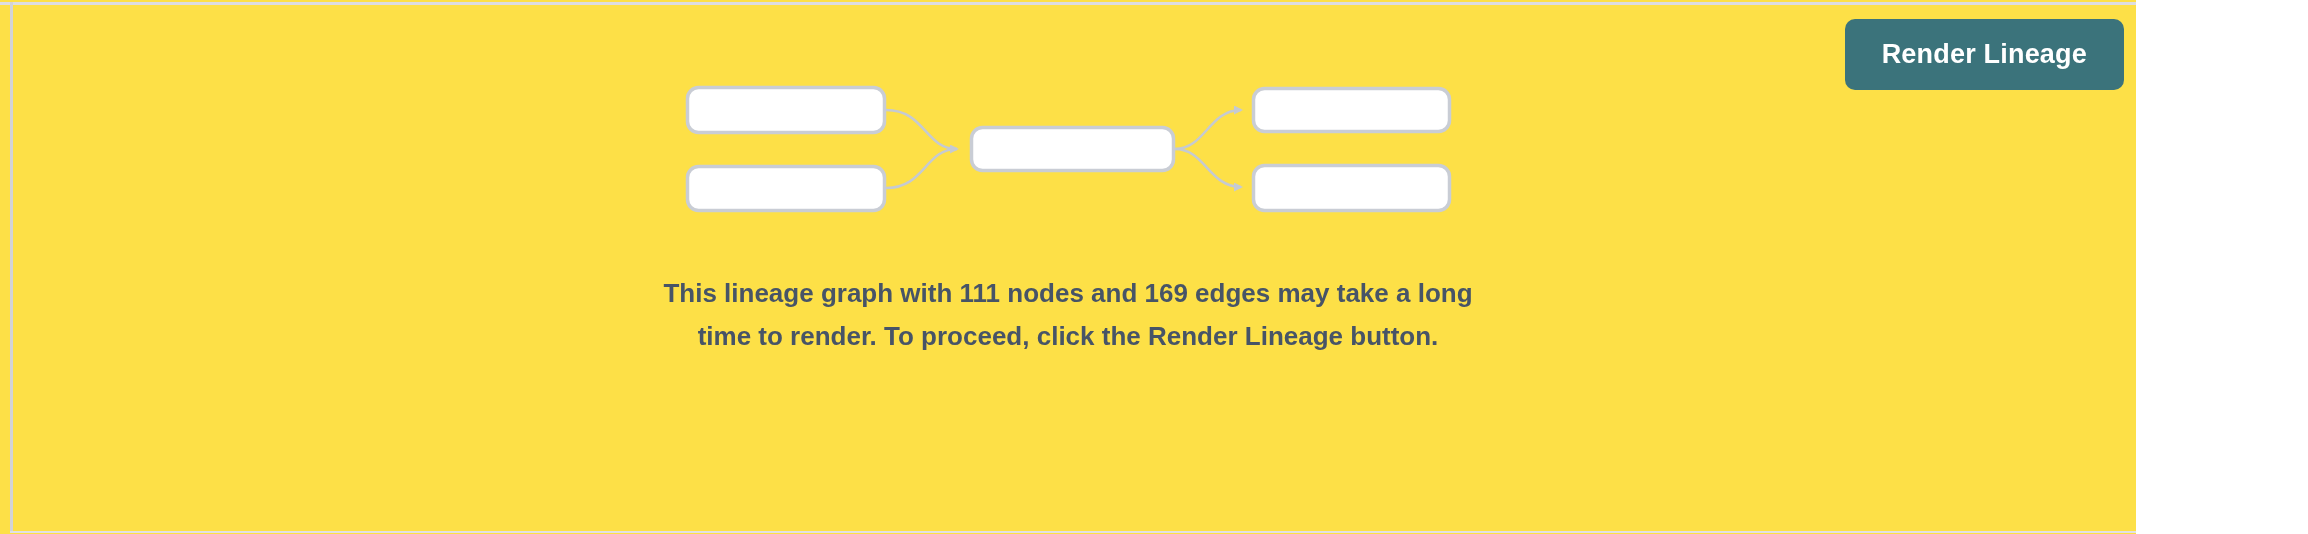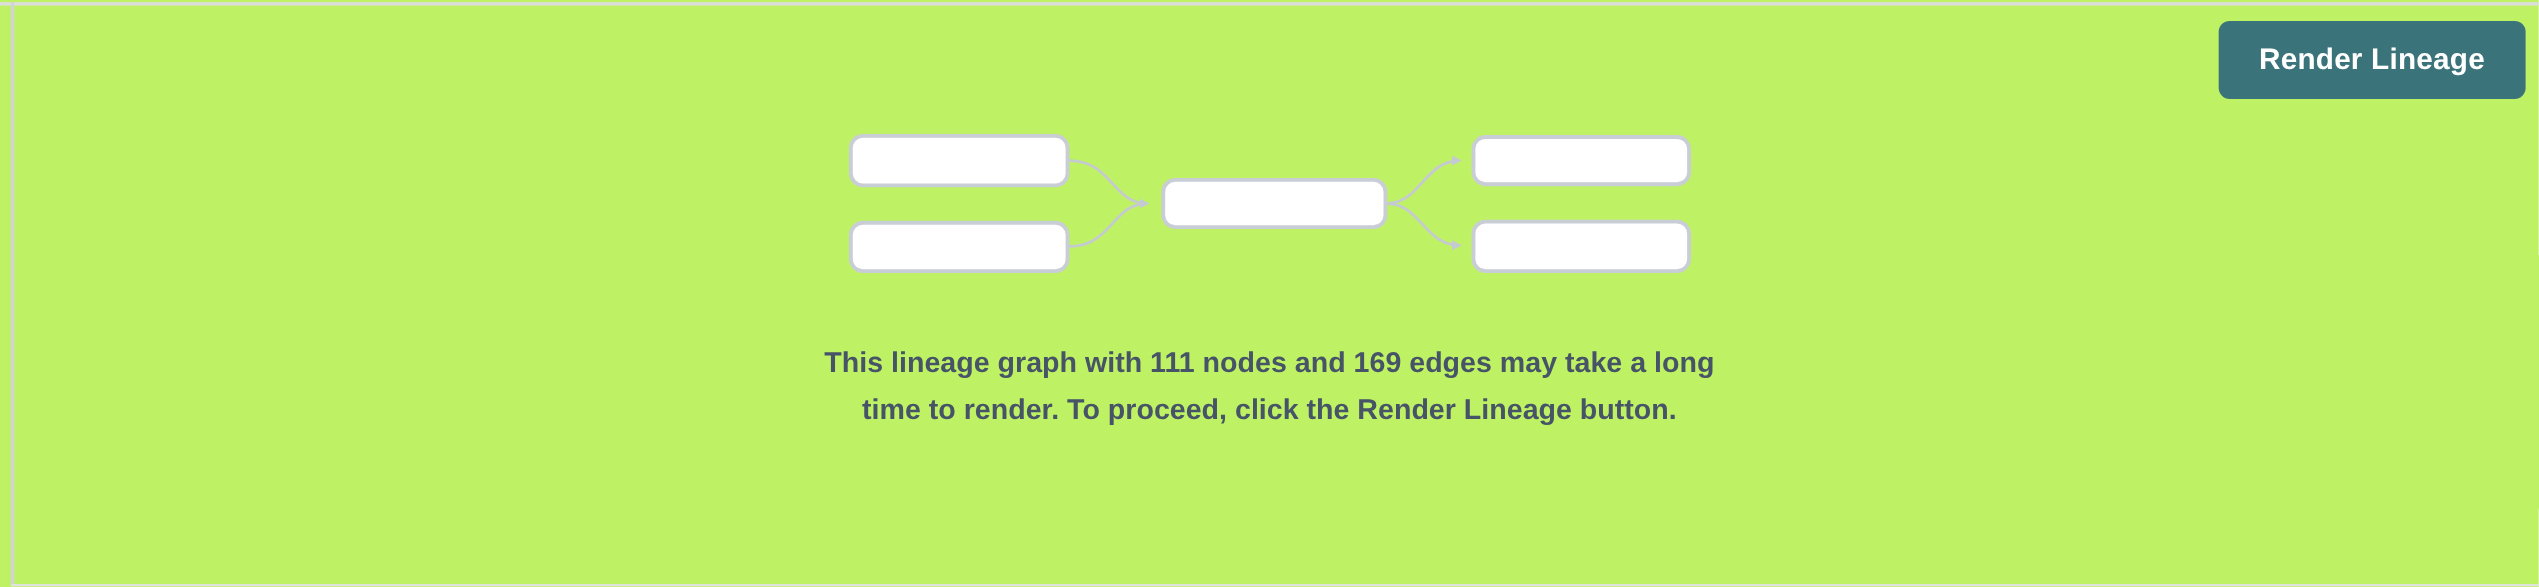--- a/index.html
+++ b/index.html
@@ -5,23 +5,23 @@
   * { box-sizing: border-box; margin: 0; padding: 0; }
   html, body {
     width: 2308px;
     height: 534px;
     background: #ffffff;
     font-family: "Liberation Sans", sans-serif;
     overflow: hidden;
   }
   .pane {
     position: relative;
-    width: 2308px;
+    width: 2136px;
     height: 534px;
-    background: #bef264;
+    background: #fde047;
   }
   .divider-top {
     position: absolute;
     top: 2px; left: 0; right: 0;
     height: 3px;
     background: #dddde1;
   }
   .divider-left {
     position: absolute;
     left: 10px; top: 2px; bottom: 3px;
@@ -52,21 +52,21 @@
     align-items: center;
     justify-content: center;
     letter-spacing: 0.2px;
   }
   .empty-state {
     position: absolute;
     inset: 0;
     display: flex;
     flex-direction: column;
     align-items: center;
-    padding-top: 112px;
+    padding-top: 76px;
   }
   .graphic {
     display: block;
     width: 770px;
     height: 140px;
   }
   .message {
     margin-top: 56px;
     width: 830px;
     text-align: center;

